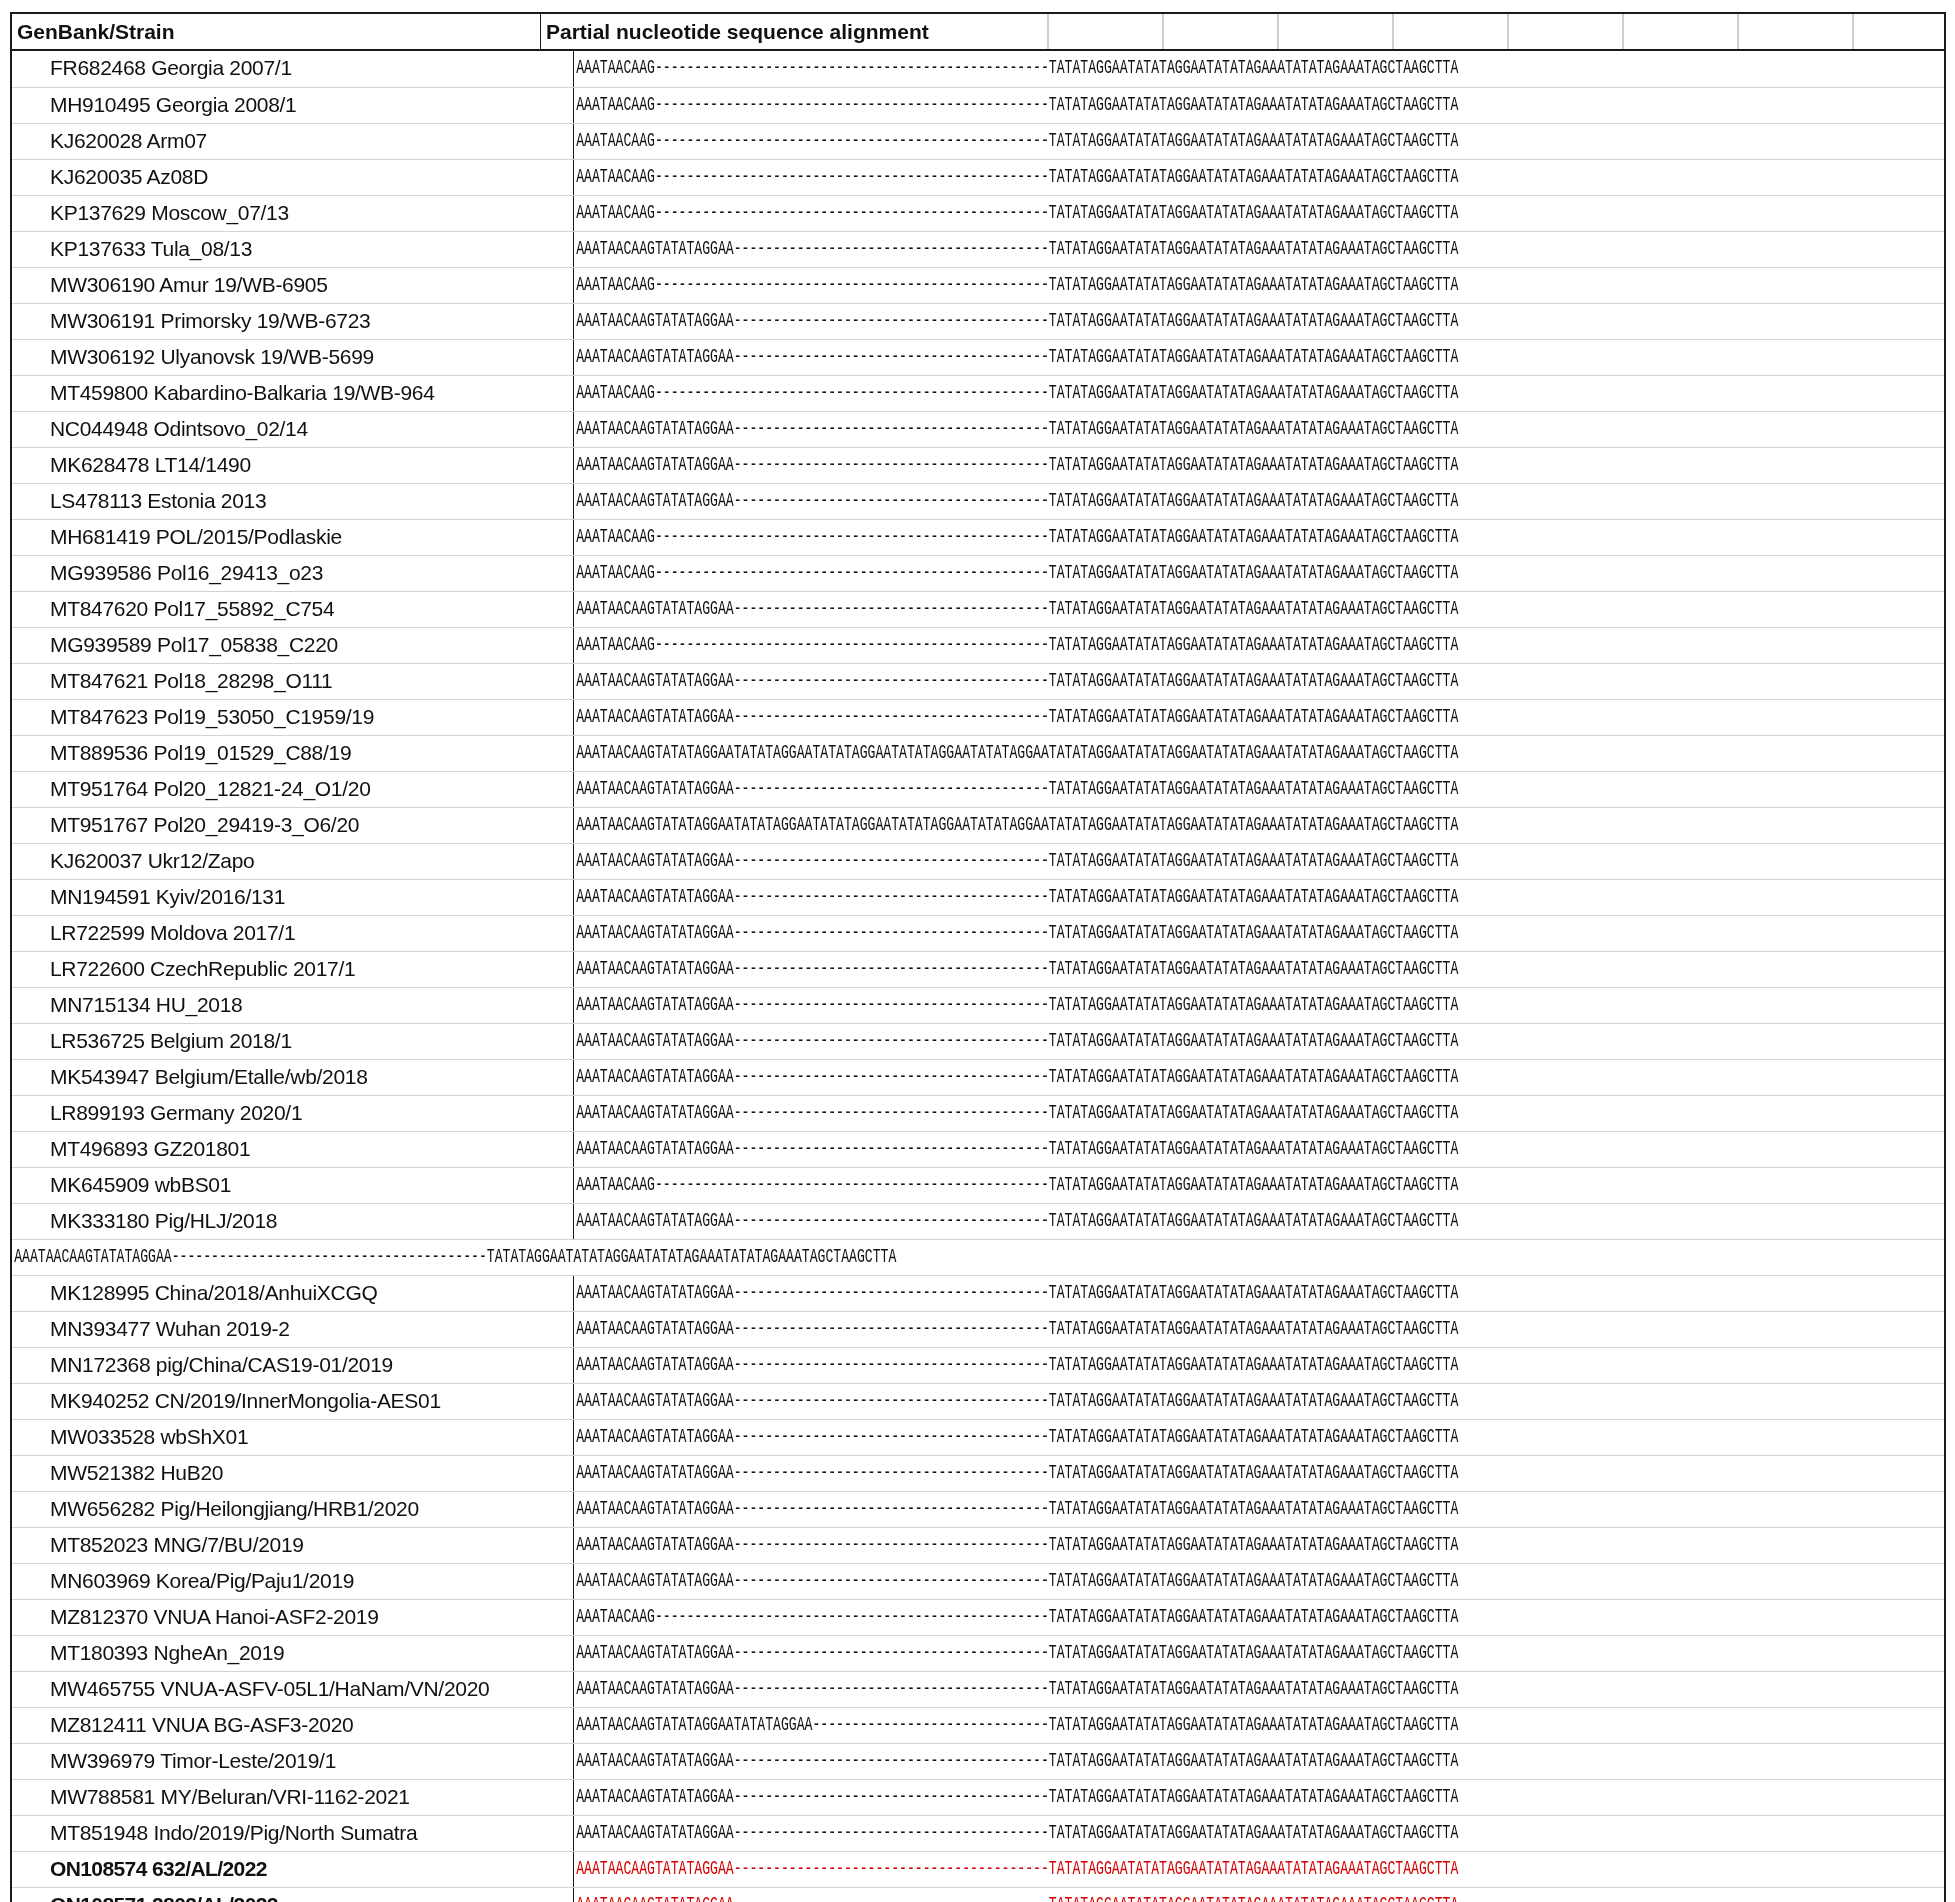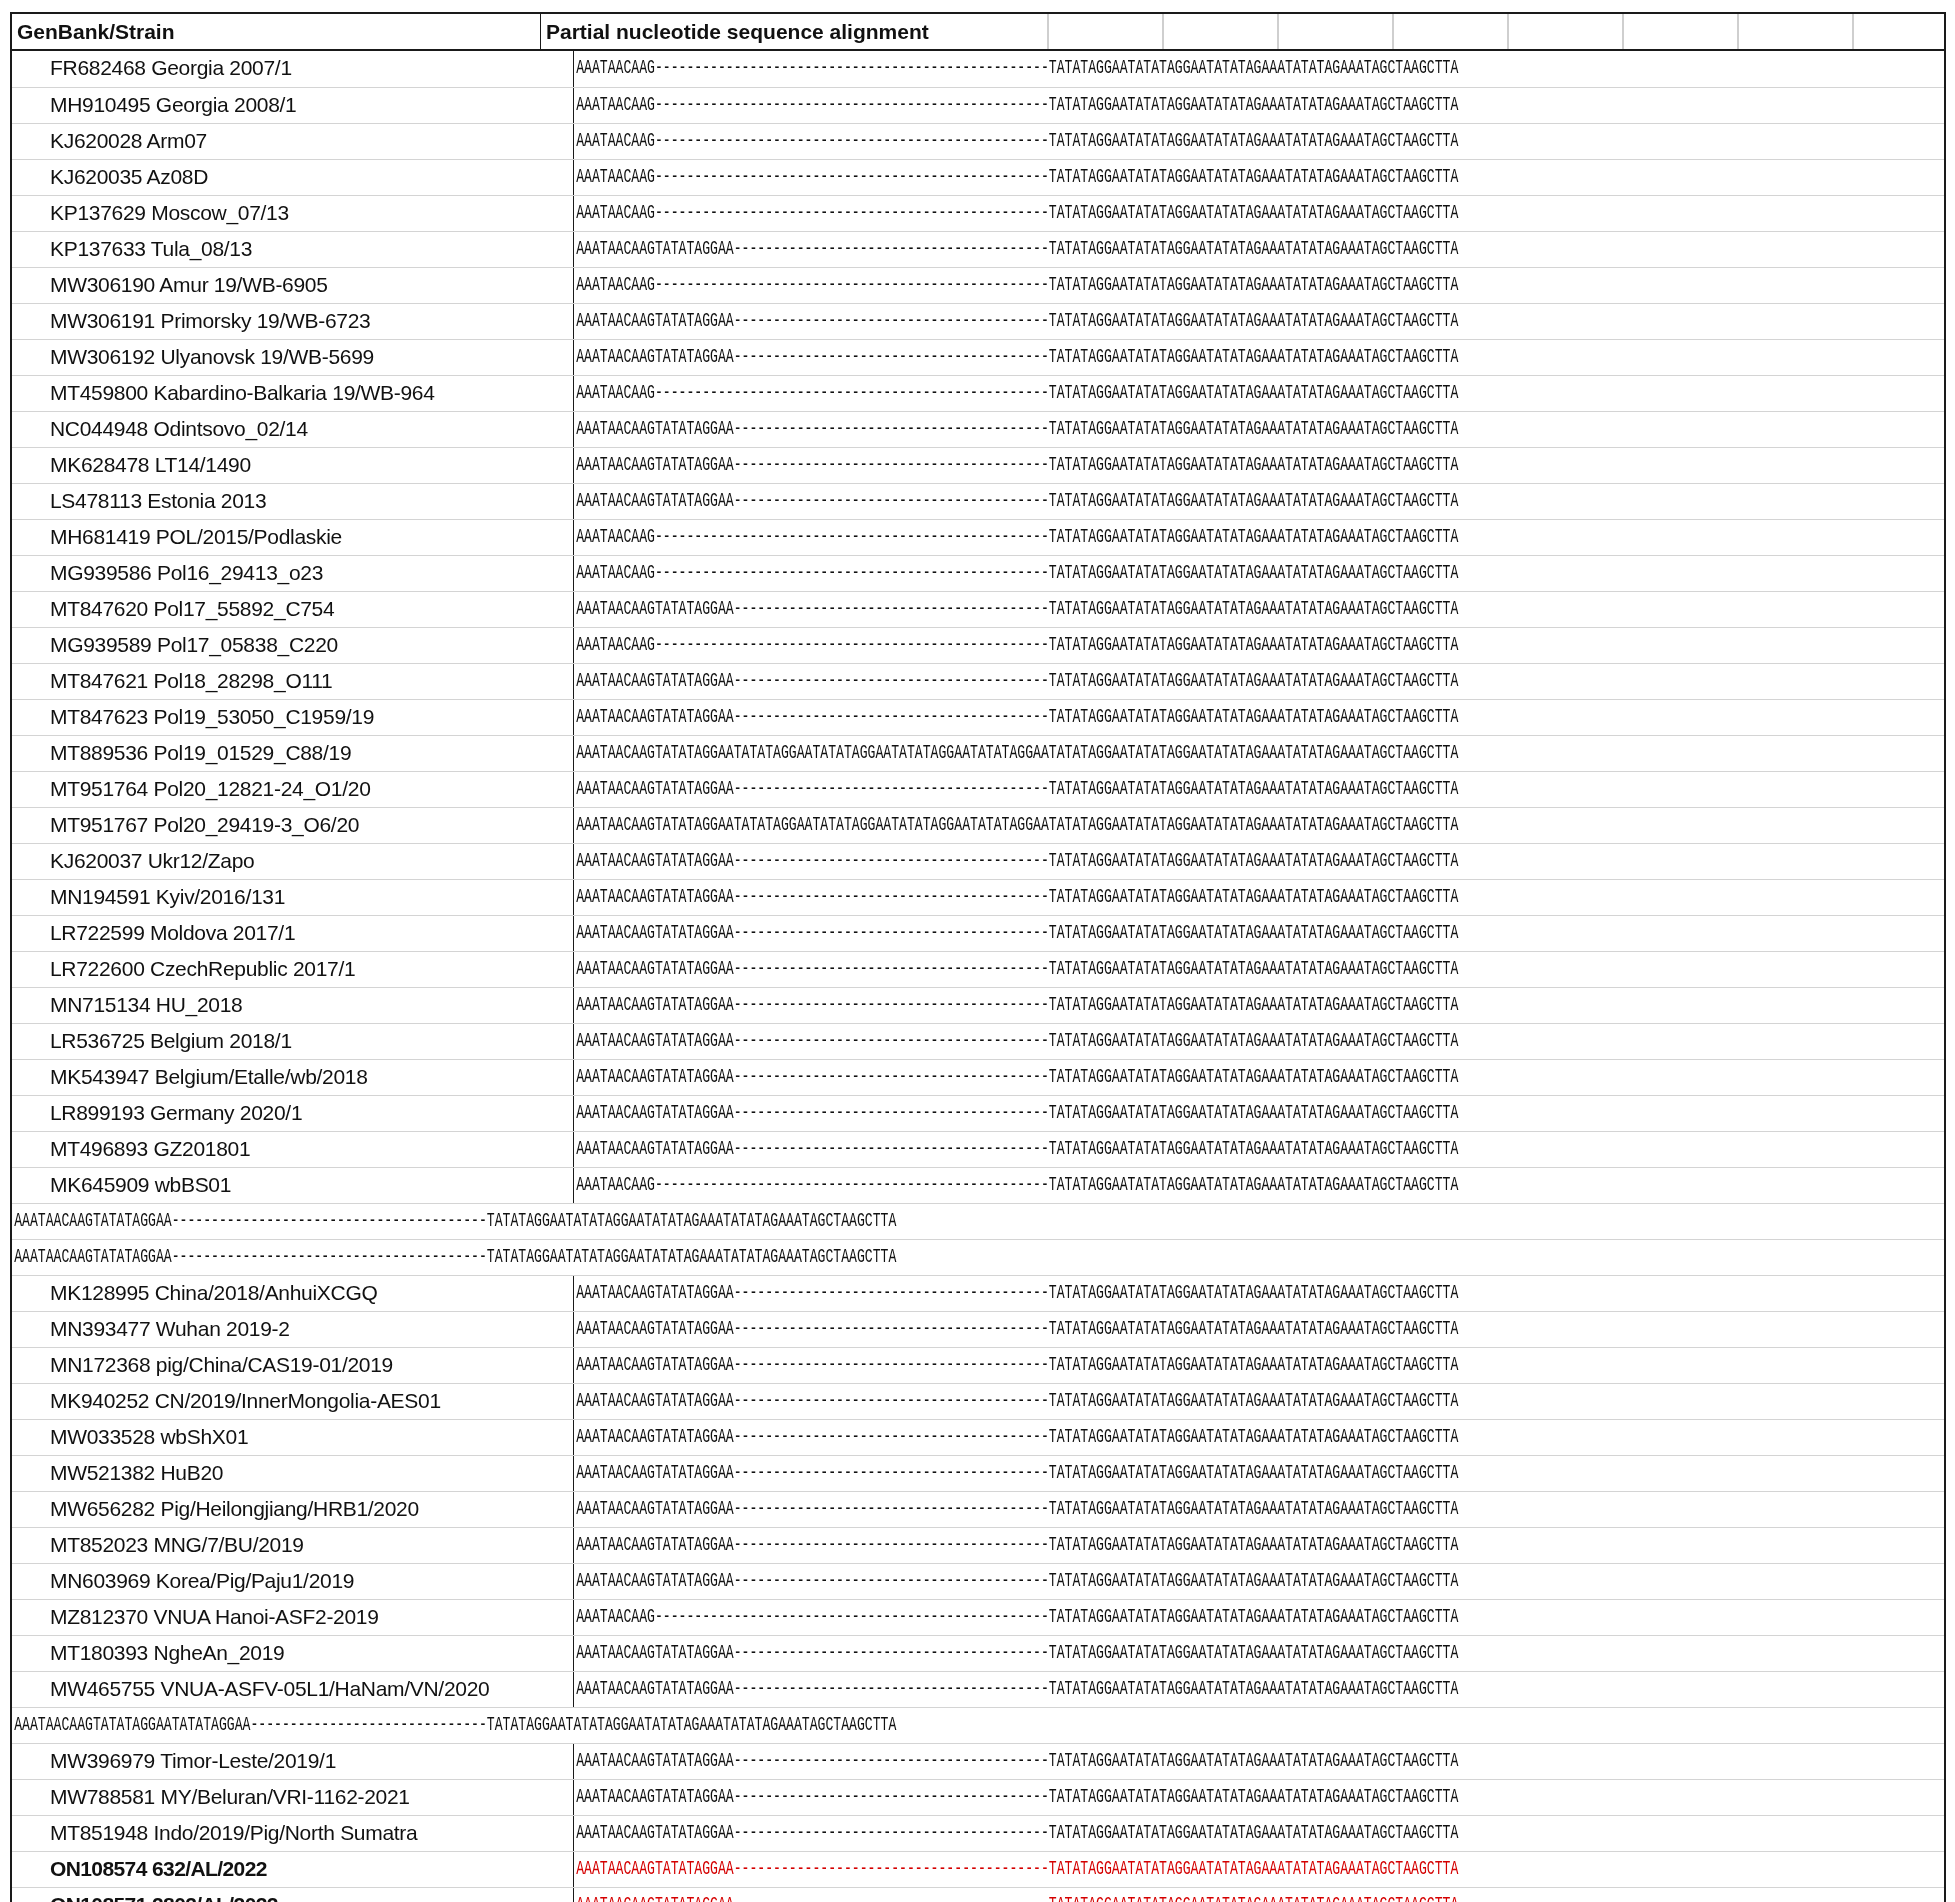--- a/index.html
+++ b/index.html
@@ -303,20 +303,23 @@
   </div>
       <div class="row">
     <div class="cell-name">
       <div class="name-text">MK645909 wbBS01</div>
     </div>
     <div class="cell-seq">
       <div class="seq-text">AAATAACAAG--------------------------------------------------TATATAGGAATATATAGGAATATATAGAAATATATAGAAATAGCTAAGCTTA</div>
     </div>
   </div>
       <div class="row">
+    <div class="cell-name">
+      <div class="name-text">MK333180 Pig/HLJ/2018</div>
+    </div>
     <div class="cell-seq">
       <div class="seq-text">AAATAACAAGTATATAGGAA----------------------------------------TATATAGGAATATATAGGAATATATAGAAATATATAGAAATAGCTAAGCTTA</div>
     </div>
   </div>
       <div class="row">
     <div class="cell-seq">
       <div class="seq-text">AAATAACAAGTATATAGGAA----------------------------------------TATATAGGAATATATAGGAATATATAGAAATATATAGAAATAGCTAAGCTTA</div>
     </div>
   </div>
       <div class="row">
@@ -409,20 +412,23 @@
   </div>
       <div class="row">
     <div class="cell-name">
       <div class="name-text">MW465755 VNUA-ASFV-05L1/HaNam/VN/2020</div>
     </div>
     <div class="cell-seq">
       <div class="seq-text">AAATAACAAGTATATAGGAA----------------------------------------TATATAGGAATATATAGGAATATATAGAAATATATAGAAATAGCTAAGCTTA</div>
     </div>
   </div>
       <div class="row">
+    <div class="cell-name">
+      <div class="name-text">MZ812411 VNUA BG-ASF3-2020</div>
+    </div>
     <div class="cell-seq">
       <div class="seq-text">AAATAACAAGTATATAGGAATATATAGGAA------------------------------TATATAGGAATATATAGGAATATATAGAAATATATAGAAATAGCTAAGCTTA</div>
     </div>
   </div>
       <div class="row">
     <div class="cell-name">
       <div class="name-text">MW396979 Timor-Leste/2019/1</div>
     </div>
     <div class="cell-seq">
       <div class="seq-text">AAATAACAAGTATATAGGAA----------------------------------------TATATAGGAATATATAGGAATATATAGAAATATATAGAAATAGCTAAGCTTA</div>

